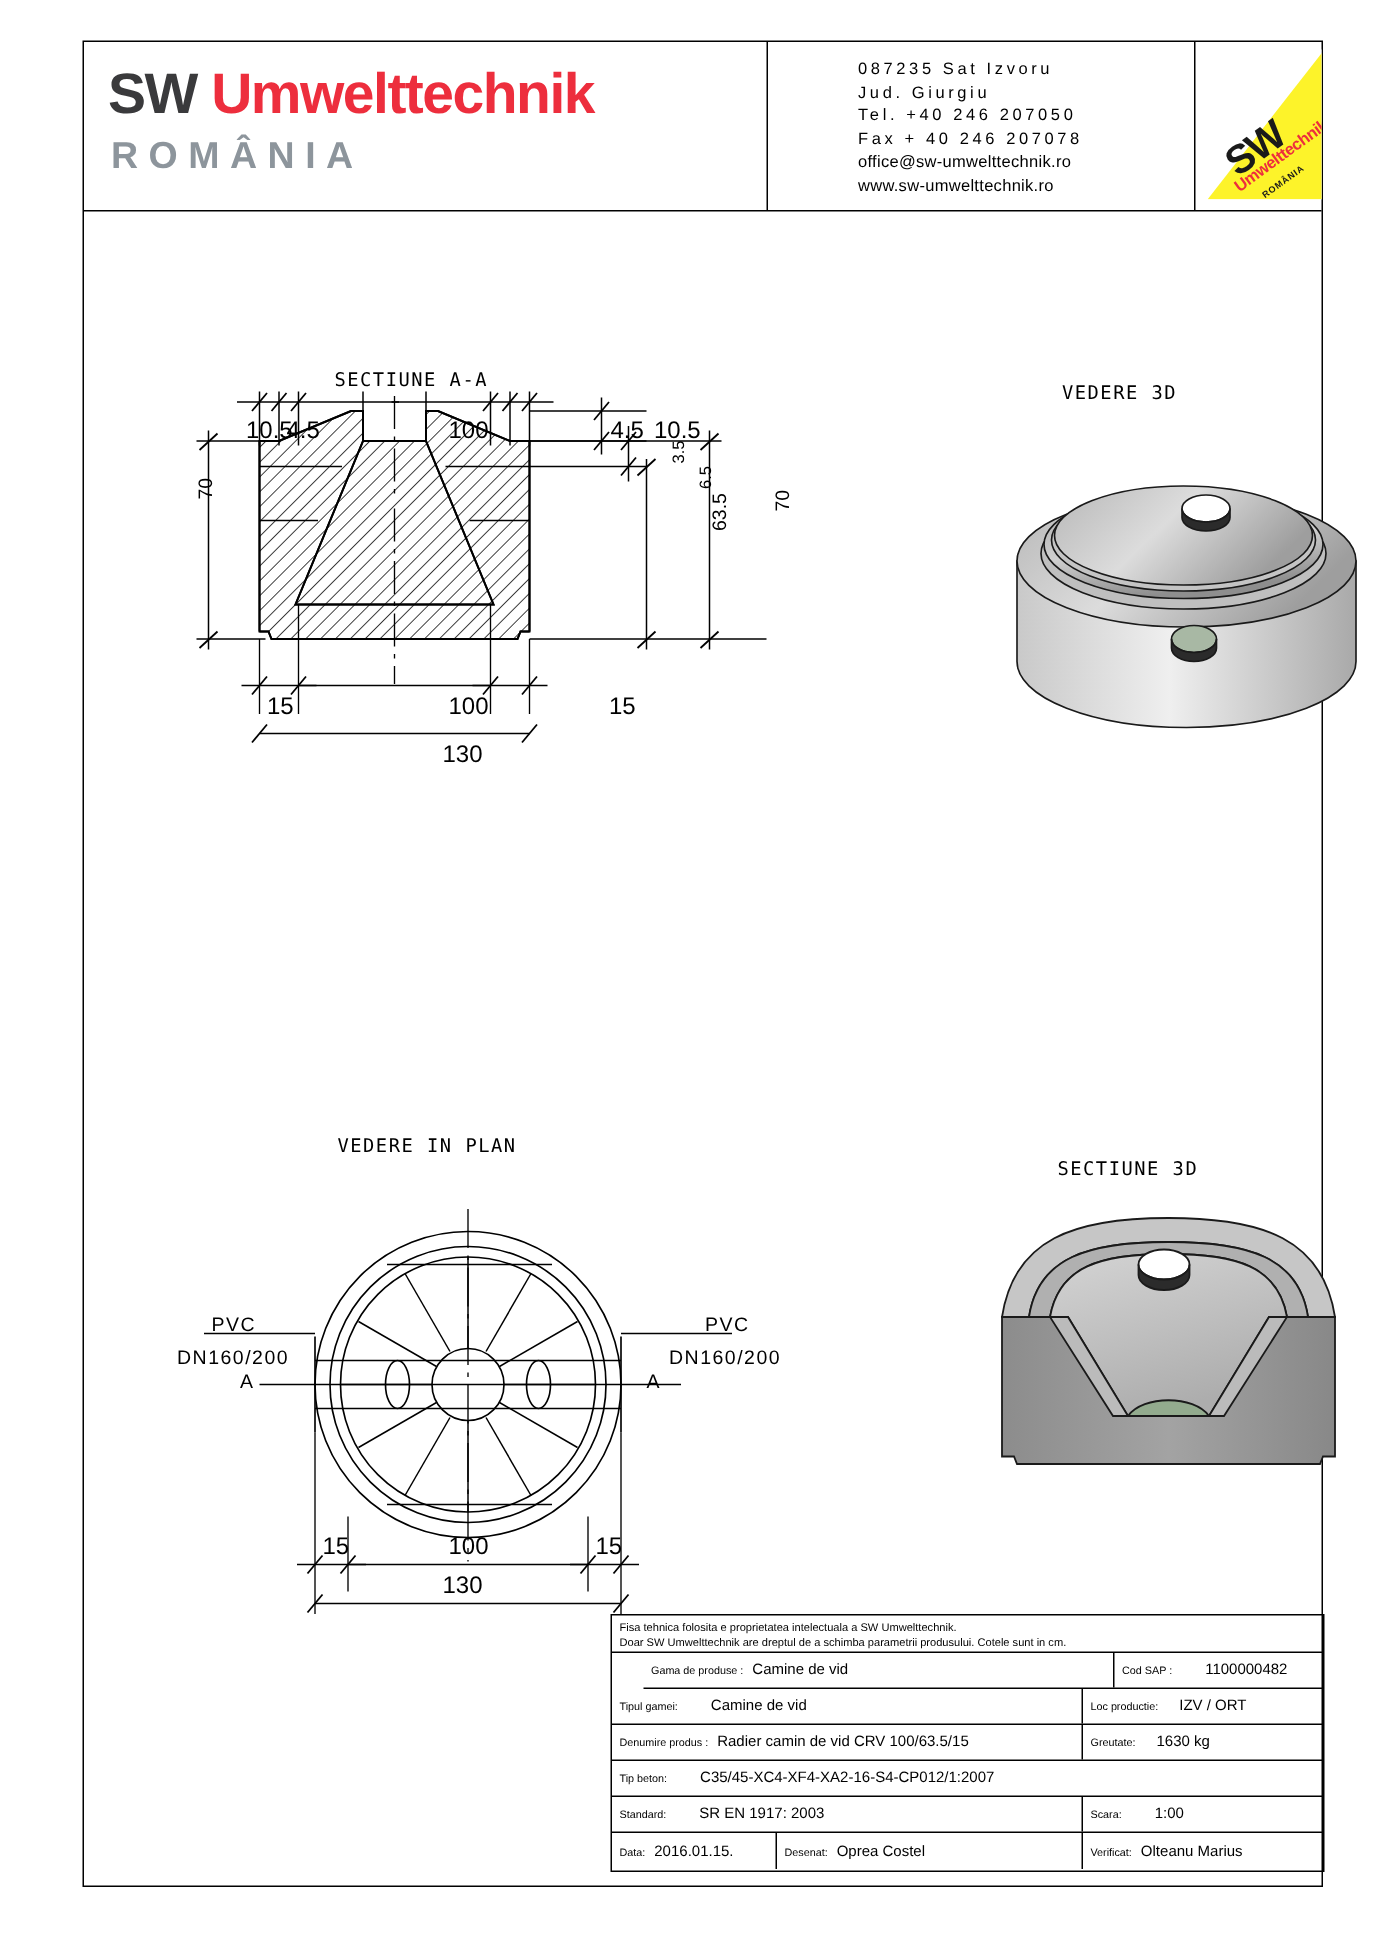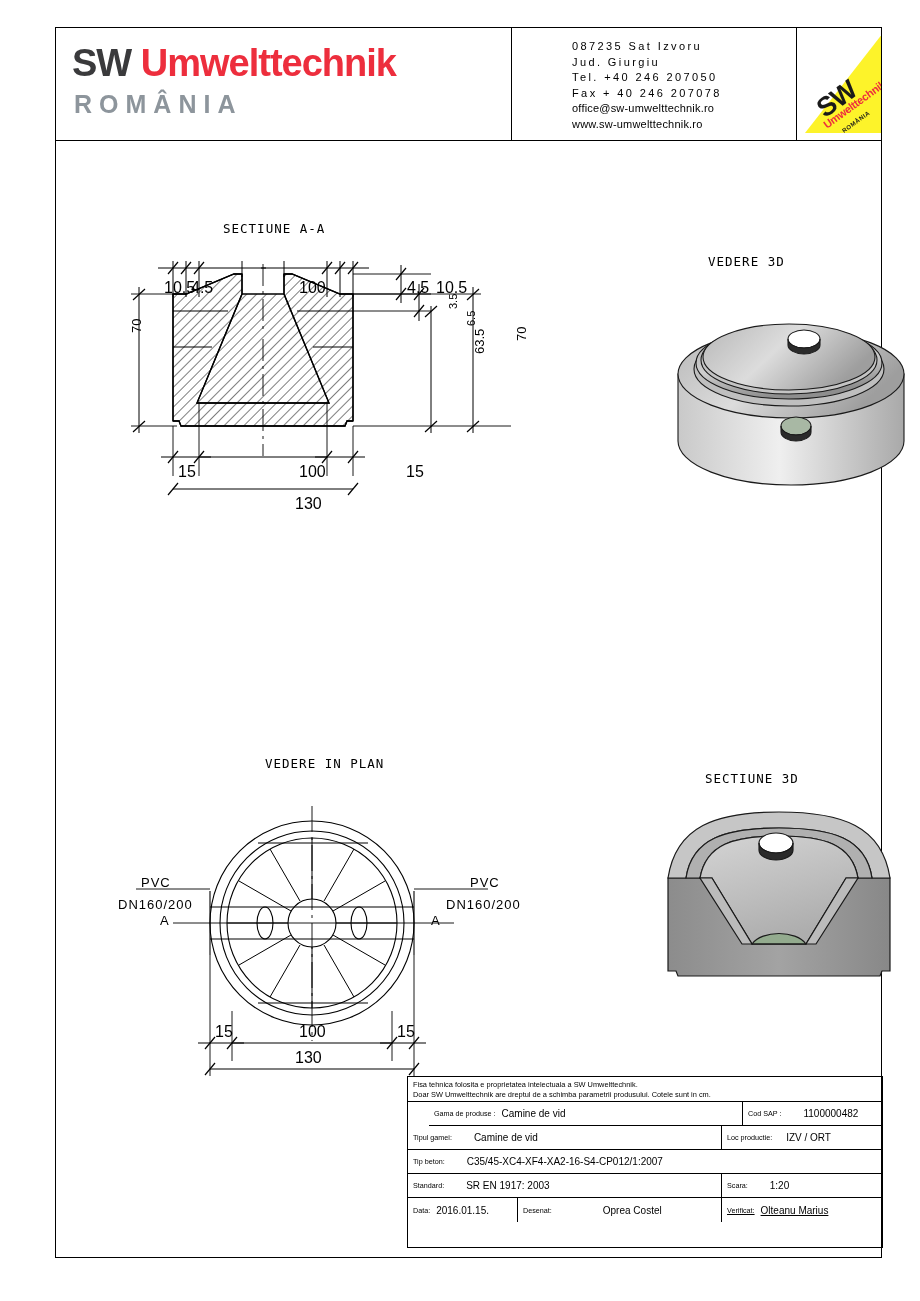--- a/index.html
+++ b/index.html
@@ -91,21 +91,21 @@
         <div class="badge-y"></div>
         <div class="badge-t badge-sw">SW</div>
         <div class="badge-t badge-ut">Umwelttechnik</div>
         <div class="badge-t badge-ro">ROMÂNIA</div>
       </div>
     </div>
   </div>
 
   <div class="canvas">
 
-    <div class="vt" style="left:167px;top:80px;">SECTIUNE A-A</div>
+    <div class="vt" style="left:167px;top:104px;">SECTIUNE A-A</div>
 
     <svg width="420" height="290" style="position:absolute;left:55px;top:110px;">
       <defs>
         <pattern id="hatch" width="7" height="7" patternTransform="rotate(45)" patternUnits="userSpaceOnUse">
           <line x1="0" y1="0" x2="0" y2="7" stroke="#000" stroke-width="1"></line>
         </pattern>
       </defs>
       <g stroke="#000" fill="none" stroke-width="1">
 
         <path d="M 62,60 L 62,43 L 75,43 L 123,23 L 131,23 L 131,43
@@ -251,21 +251,21 @@
         <ellipse cx="133" cy="76" rx="86" ry="33" fill="url(#g3db)"></ellipse>
 
         <ellipse cx="148" cy="58" rx="16" ry="9" fill="#ffffff"></ellipse>
         <path d="M 132,58 A 16,9 0 0 0 164,58 L 164,64 A 16,9 0 0 1 132,64 Z" fill="#2b2b2b"></path>
 
         <ellipse cx="140" cy="145" rx="15" ry="9" fill="#a8b8a4"></ellipse>
         <path d="M 125,145 A 15,9 0 0 0 155,145 L 155,151 A 15,9 0 0 1 125,151 Z" fill="#2b2b2b"></path>
       </g>
     </svg>
 
-    <div class="vt" style="left:169px;top:615px;margin-left:40px;">VEDERE IN PLAN</div>
+    <div class="vt" style="left:169px;top:615px;">VEDERE IN PLAN</div>
 
     <svg width="400" height="350" style="position:absolute;left:60px;top:630px;">
       <g stroke="#000" fill="none" stroke-width="1.1">
         <circle cx="196" cy="152" r="102"></circle>
         <circle cx="196" cy="152" r="92"></circle>
         <circle cx="196" cy="152" r="85"></circle>
         <circle cx="196" cy="152" r="24"></circle>
 
         <g stroke-width="1">
           <path d="M 196,128 L 196,67"></path>
@@ -398,48 +398,58 @@
       <div class="cellL" style="width:314px;">
         <span class="lab">Tipul gamei:</span>
         <span class="val mg3">Camine de vid</span>
       </div>
       <div class="cellR" style="flex:1;">
         <span class="lab">Loc productie:</span>
         <span class="val mg2">IZV / ORT</span>
       </div>
     </div>
 
+    <div class="tb-row" style="height:24px;">
+      <div class="cellL" style="width:314px;">
+        <span class="lab">Denumire produs :</span>
+        <span class="val mg">Radier camin de vid CRV 100/63.5/15</span>
+      </div>
+      <div class="cellR" style="flex:1;">
+        <span class="lab">Greutate:</span>
+        <span class="val mg2">1630 kg</span>
+      </div>
+    </div>
 
     <div class="tb-row" style="height:24px;">
       <div class="cellR" style="flex:1;">
         <span class="lab">Tip beton:</span>
         <span class="val mg3">C35/45-XC4-XF4-XA2-16-S4-CP012/1:2007</span>
       </div>
     </div>
 
     <div class="tb-row" style="height:24px;">
       <div class="cellL" style="width:314px;">
         <span class="lab">Standard:</span>
         <span class="val mg3">SR EN 1917: 2003</span>
       </div>
       <div class="cellR" style="flex:1;">
         <span class="lab">Scara:</span>
-        <span class="val mg3">1:20</span>
+        <span class="val mg3">1:00</span>
       </div>
     </div>
 
     <div class="tb-row" style="height:24px;">
       <div class="cellL" style="width:110px;">
         <span class="lab">Data:</span>
         <span class="val mg">2016.01.15.</span>
       </div>
-      <div class="cellL" style="width:204px;gap:45px;">
+      <div class="cellL" style="width:204px;">
         <span class="lab">Desenat:</span>
         <span class="val mg">Oprea Costel</span>
       </div>
-      <div class="cellR" style="flex:1;text-decoration:underline;">
+      <div class="cellR" style="flex:1;">
         <span class="lab">Verificat:</span>
         <span class="val mg">Olteanu Marius</span>
       </div>
     </div>
   </div>
 
 </div>
 
 </body></html>

